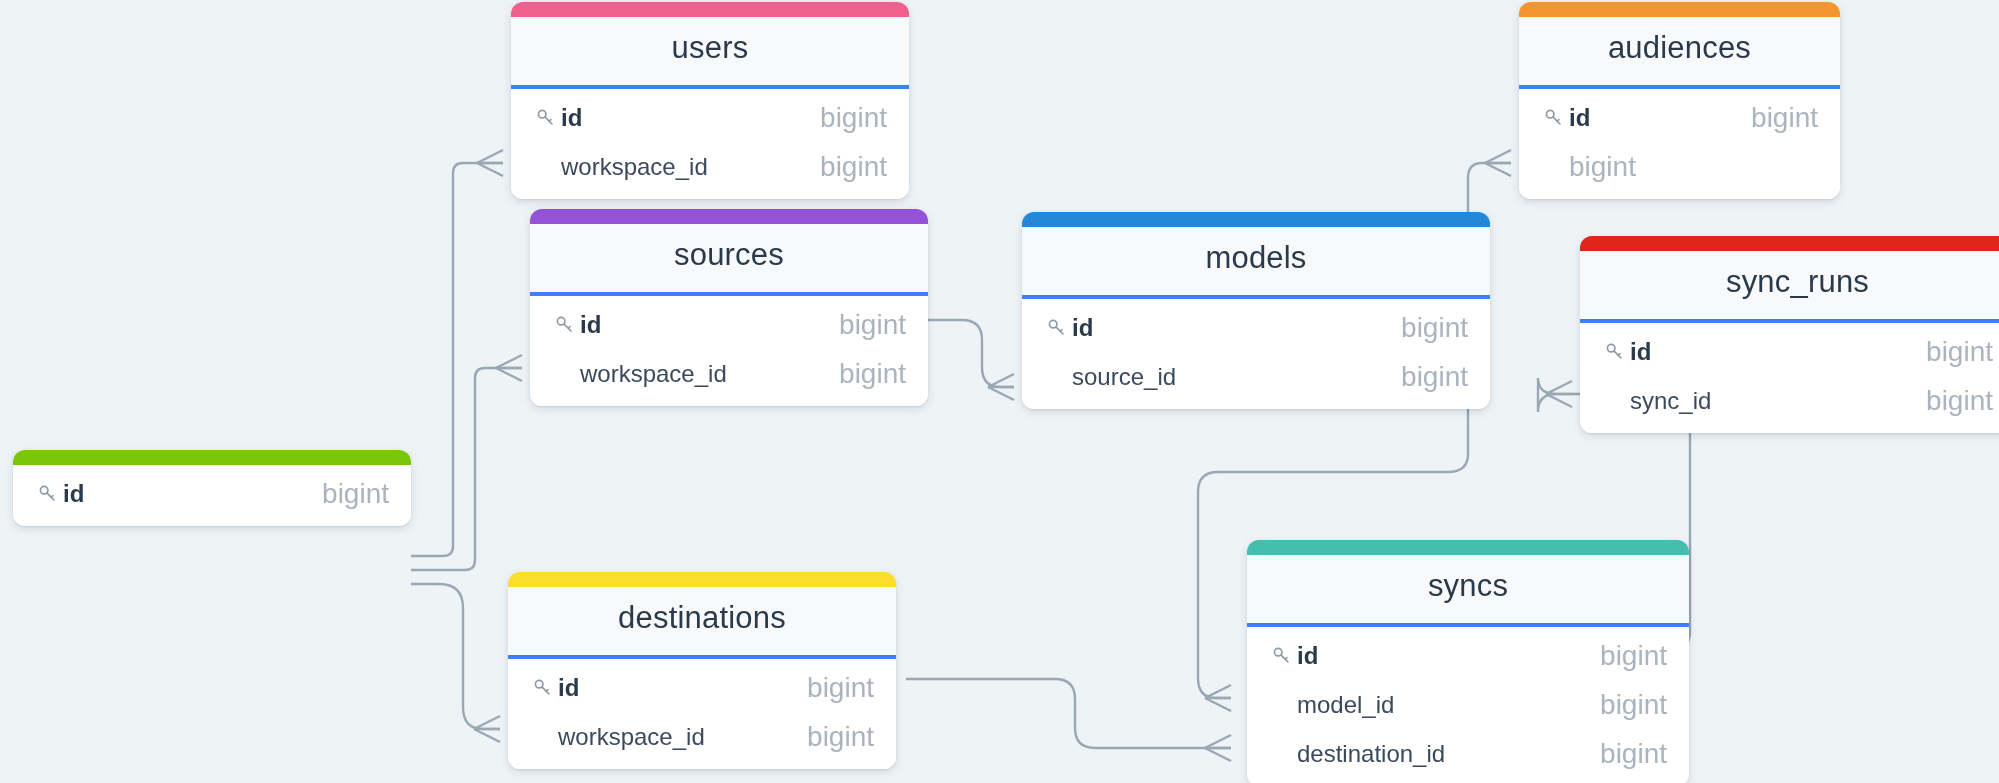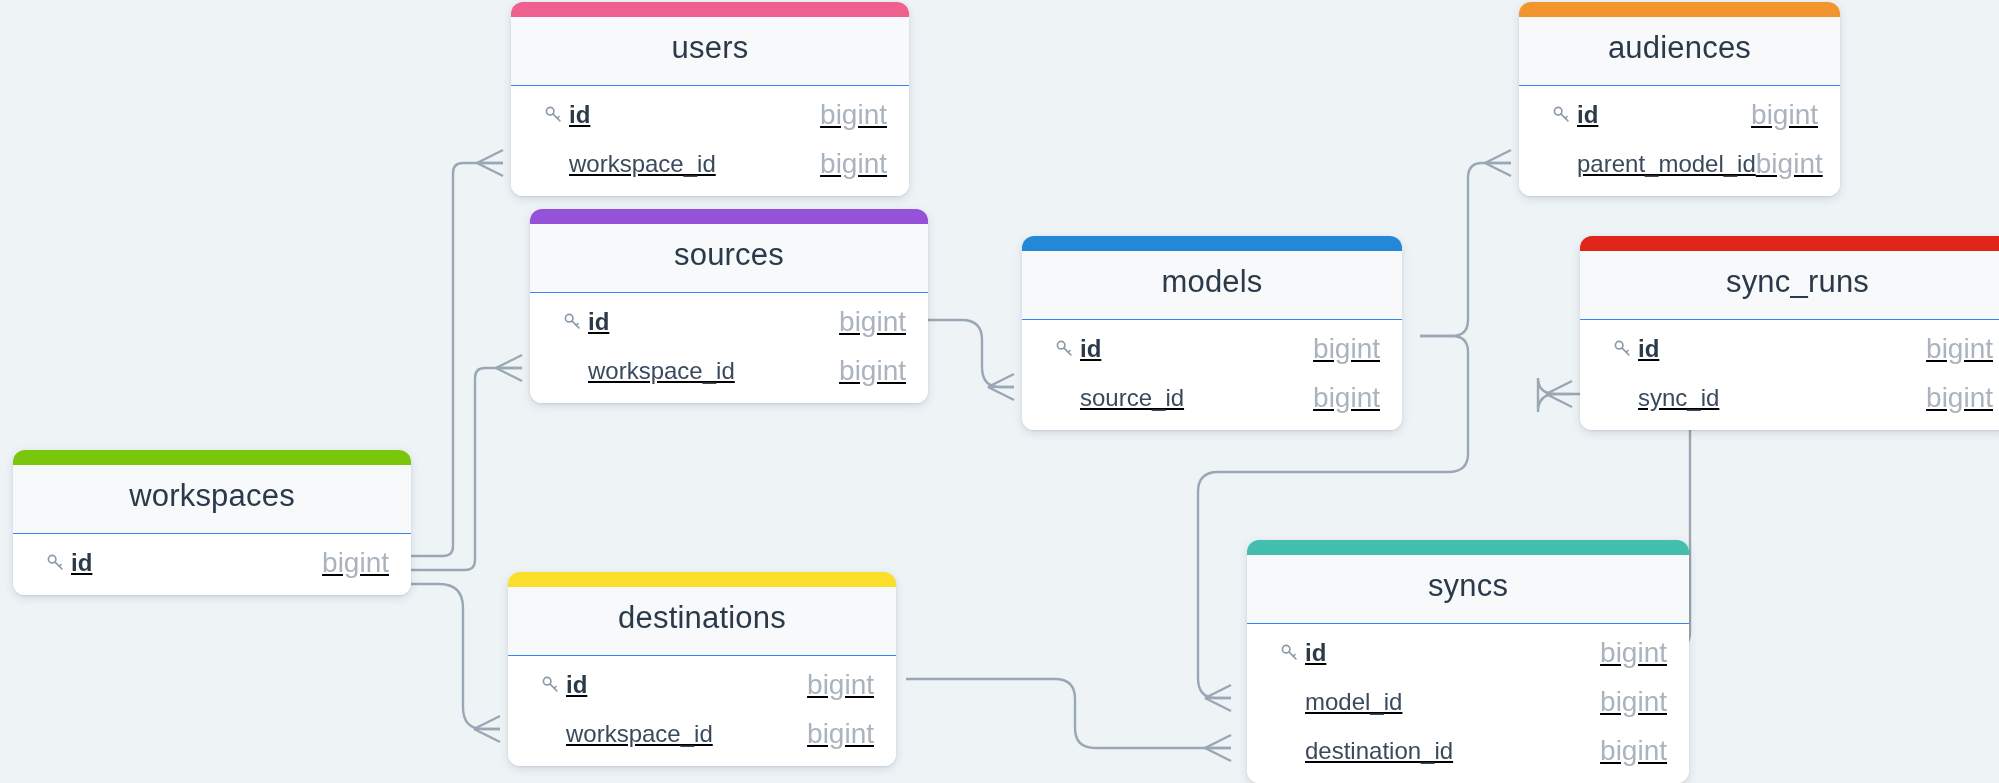--- a/index.html
+++ b/index.html
@@ -23,24 +23,24 @@
     overflow:hidden;
     box-sizing:border-box;
   }
   .accent{height:15px;width:100%;}
   .tname{
     background:#f7f9fb;
     text-align:center;
     color:#2b3a4a;
     font-size:31px;
     padding:13px 0 19px 0;
-    border-bottom:1px solid #3b82f6;
+    border-bottom:4px solid #3b82f6;
     letter-spacing:.2px;
   }
-  .rows{background:#fff;padding:4px 0 8px 16px;text-decoration:underline;}
+  .rows{background:#fff;padding:4px 0 8px 8px;}
   .row{
     display:flex;align-items:center;
     height:49px;
     padding:0 22px 0 16px;
     box-sizing:border-box;
   }
   .keycell{width:26px;display:flex;align-items:center;justify-content:flex-start;flex:none;}
   .colname{flex:1;font-size:24px;color:#3a4a5c;white-space:nowrap;}
   .colname.pk{font-weight:bold;color:#2b3a4a;}
   .coltype{font-size:28px;color:#aab4bf;white-space:nowrap;}
@@ -133,21 +133,20 @@
         <circle cx="8.2" cy="8.2" r="4.3"></circle>
         <path d="M11.3 11.3 L19.4 19.4"></path>
         <path d="M16.3 16.3 L18.3 14.3"></path>
       </svg>
     </span>
     <span class="colname pk">id</span>
     <span class="coltype">bigint</span>
   </div>
           <div class="row">
     <span class="nokey"></span>
-    <span class="colname">parent_model_id</span>
     <span class="coltype">bigint</span>
   </div>
         </div>
   </div>
       <div class="table" style="left: 530px; top: 209px; width: 398px;">
     <div class="accent" style="background: rgb(149, 82, 216);"></div>
     <div class="tname">sources</div>
     <div class="rows">
           <div class="row">
     <span class="keycell">
@@ -160,21 +159,21 @@
     <span class="colname pk">id</span>
     <span class="coltype">bigint</span>
   </div>
           <div class="row">
     <span class="nokey"></span>
     <span class="colname">workspace_id</span>
     <span class="coltype">bigint</span>
   </div>
         </div>
   </div>
-      <div class="table" style="left: 1022px; top: 236px; width: 380px;">
+      <div class="table" style="left: 1022px; top: 212px; width: 468px;">
     <div class="accent" style="background: rgb(36, 136, 216);"></div>
     <div class="tname">models</div>
     <div class="rows">
           <div class="row">
     <span class="keycell">
       <svg width="21" height="21" viewBox="0 0 24 24" fill="none" stroke="#8d9aa8" stroke-width="1.9" stroke-linecap="round" stroke-linejoin="round">
         <circle cx="8.2" cy="8.2" r="4.3"></circle>
         <path d="M11.3 11.3 L19.4 19.4"></path>
         <path d="M16.3 16.3 L18.3 14.3"></path>
       </svg>
@@ -206,21 +205,20 @@
   </div>
           <div class="row">
     <span class="nokey"></span>
     <span class="colname">sync_id</span>
     <span class="coltype">bigint</span>
   </div>
         </div>
   </div>
       <div class="table" style="left: 13px; top: 450px; width: 398px;">
     <div class="accent" style="background: rgb(122, 198, 11);"></div>
-    <div class="tname">workspaces</div>
     <div class="rows">
           <div class="row">
     <span class="keycell">
       <svg width="21" height="21" viewBox="0 0 24 24" fill="none" stroke="#8d9aa8" stroke-width="1.9" stroke-linecap="round" stroke-linejoin="round">
         <circle cx="8.2" cy="8.2" r="4.3"></circle>
         <path d="M11.3 11.3 L19.4 19.4"></path>
         <path d="M16.3 16.3 L18.3 14.3"></path>
       </svg>
     </span>
     <span class="colname pk">id</span>

